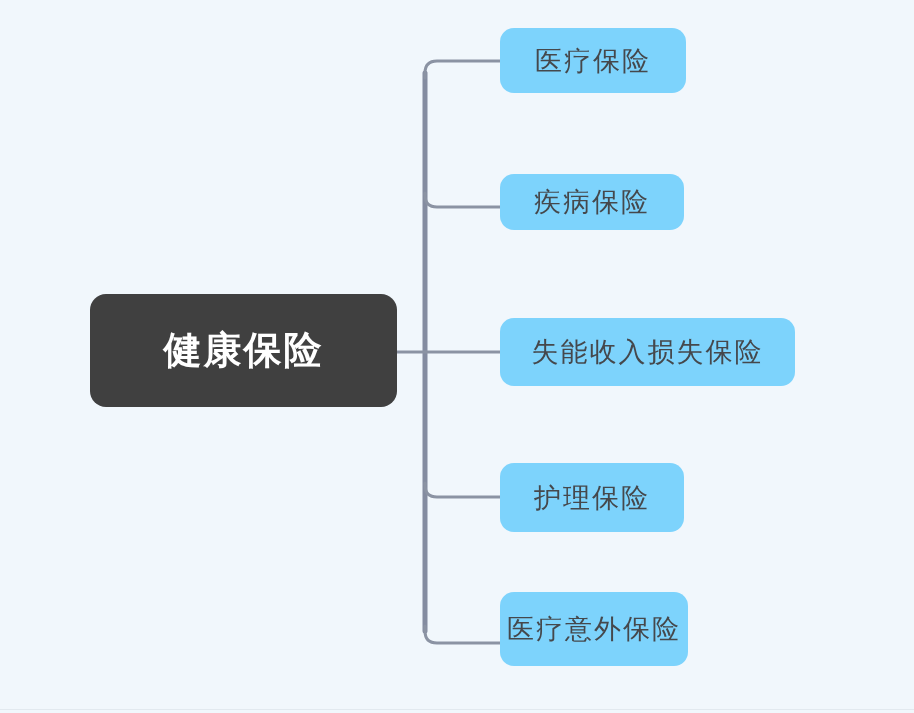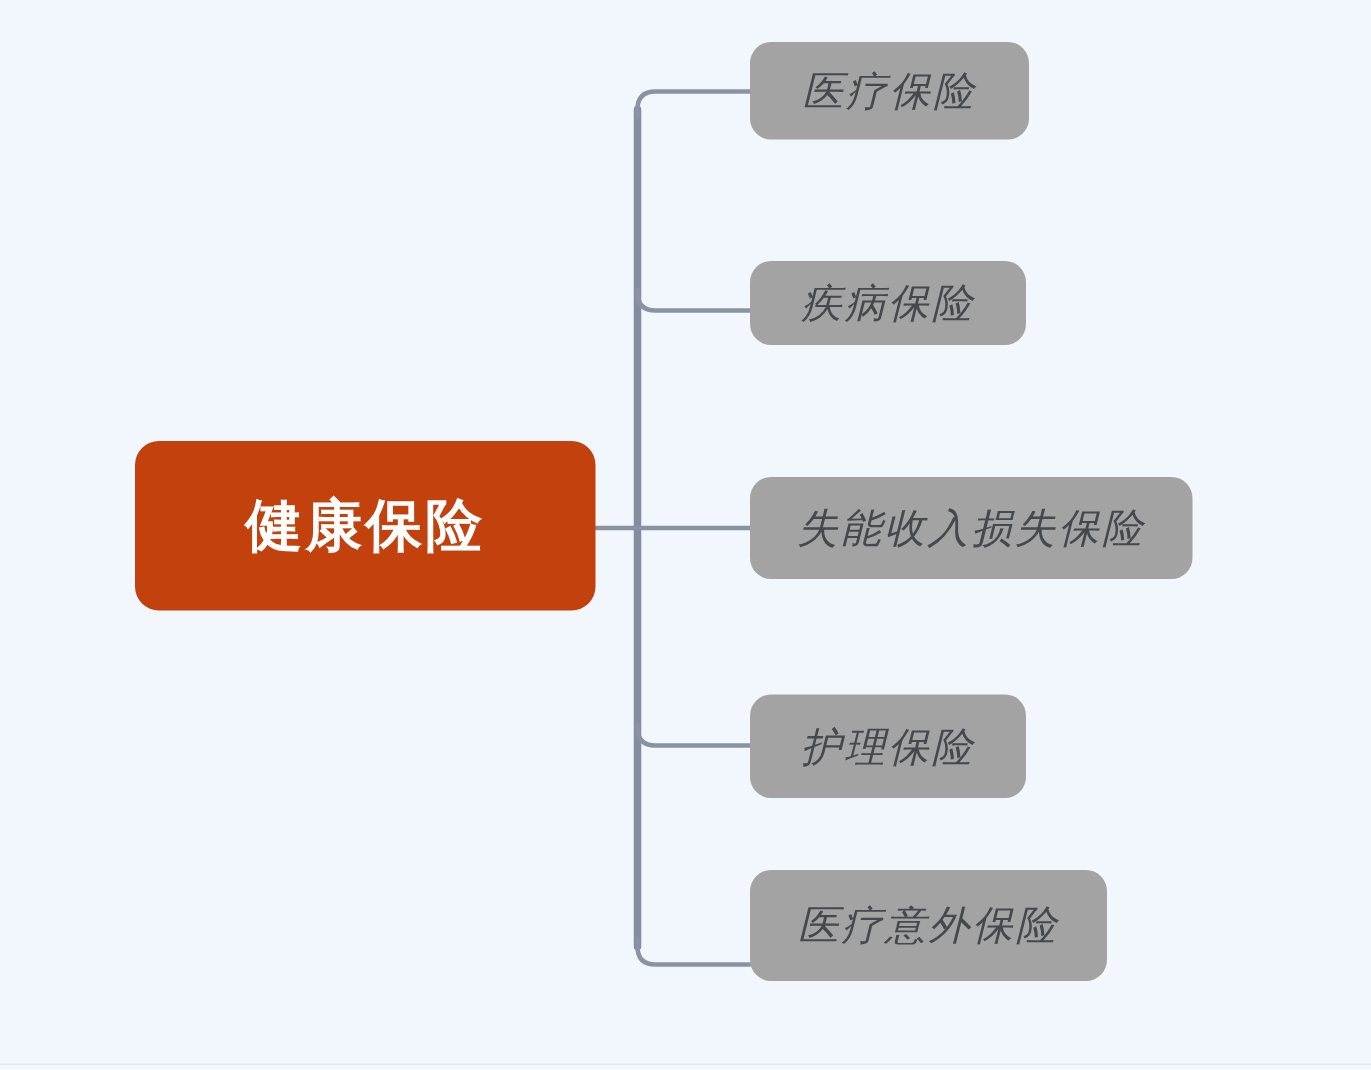--- a/index.html
+++ b/index.html
@@ -30,41 +30,40 @@
     align-items: center;
     justify-content: center;
     box-sizing: border-box;
     cursor: default;
   }
   .node-root {
     left: 90px;
     top: 294px;
     width: 307px;
     height: 113px;
-    background: #c2410c;
+    background: #404040;
     border-radius: 16px;
     color: #ffffff;
     font-size: 38px;
     font-weight: bold;
     letter-spacing: 2px;
   }
   .node-branch {
-    background: #a3a3a3;
+    background: #7dd3fc;
     border-radius: 14px;
     color: #45484c;
     font-size: 27px;
     font-weight: 400;
     letter-spacing: 2px;
-    font-style: italic;
   }
   .branch-1 { left: 500px; top: 28px;  width: 186px; height: 65px; }
   .branch-2 { left: 500px; top: 174px; width: 184px; height: 56px; }
   .branch-3 { left: 500px; top: 318px; width: 295px; height: 68px; }
   .branch-4 { left: 500px; top: 463px; width: 184px; height: 69px; }
-  .branch-5 { left: 500px; top: 580px; width: 238px; height: 74px; justify-content: center; }
+  .branch-5 { left: 500px; top: 592px; width: 188px; height: 74px; justify-content: center; }
   .bottom-edge-line {
     position: absolute;
     left: 0;
     top: 709px;
     width: 914px;
     height: 1px;
     background: #e2e9ef;
   }
 </style>
 </head>

